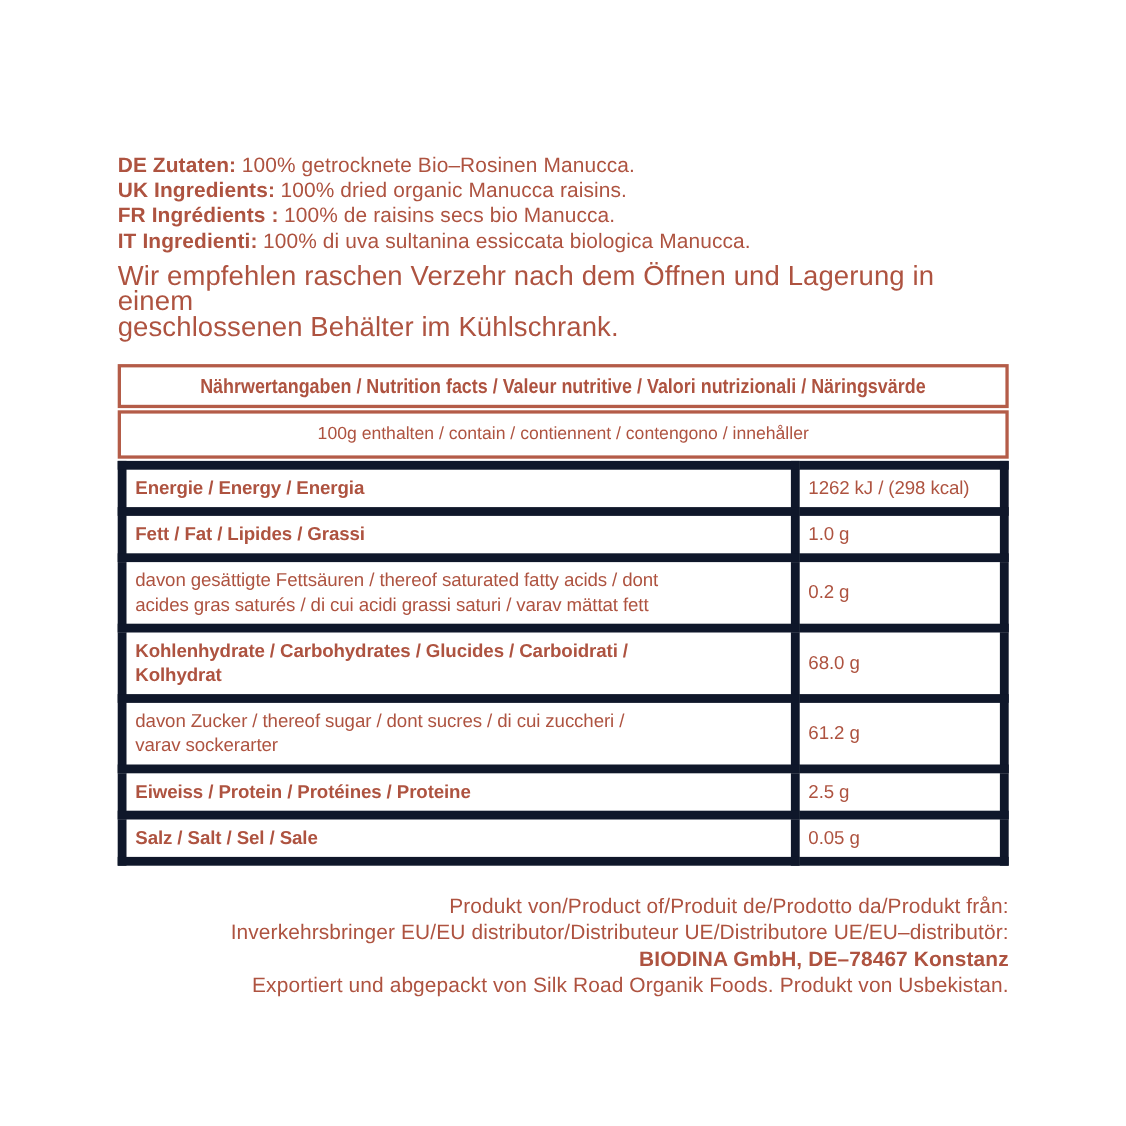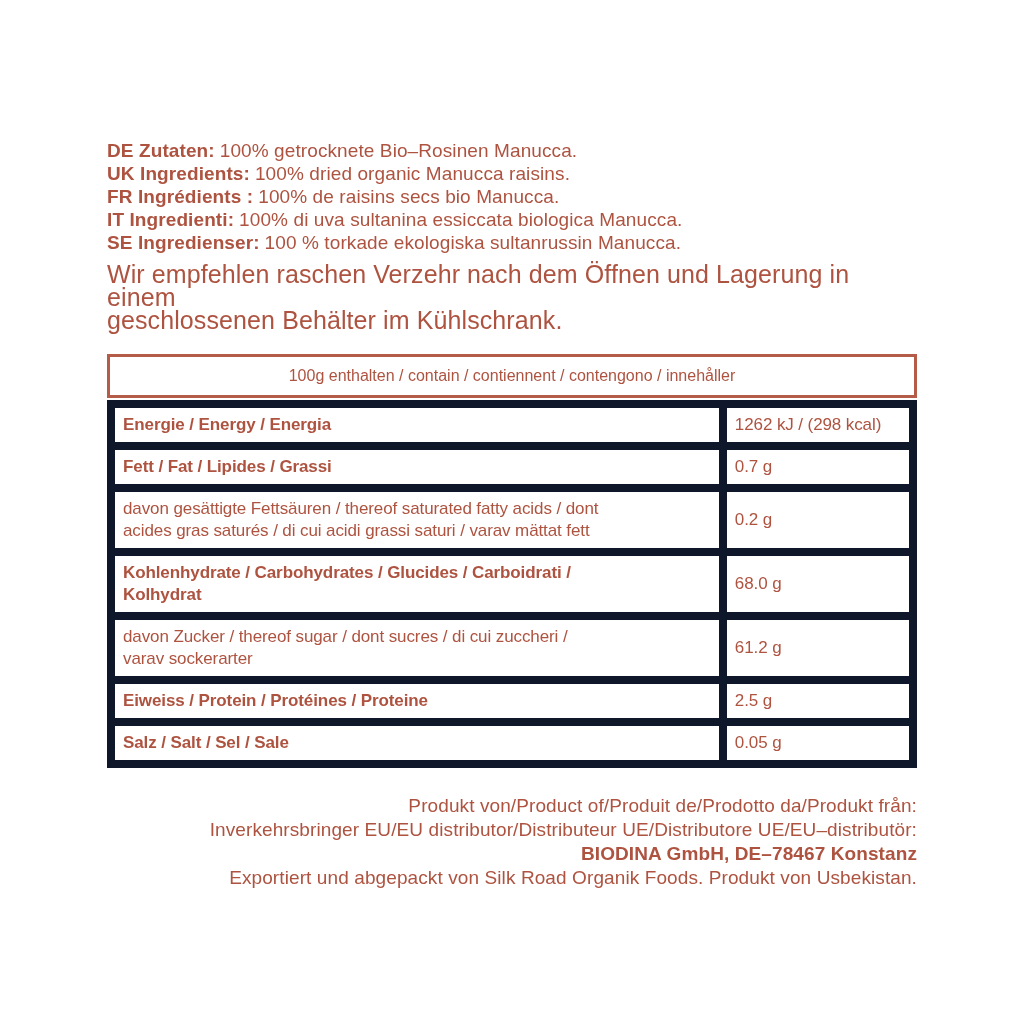--- a/index.html
+++ b/index.html
@@ -51,40 +51,40 @@
       </div>
       <div class="ing-line">
         <span class="ing-prefix">UK Ingredients:</span><span>100% dried organic Manucca raisins.</span>
       </div>
       <div class="ing-line">
         <span class="ing-prefix">FR Ingrédients :</span><span>100% de raisins secs bio Manucca.</span>
       </div>
       <div class="ing-line">
         <span class="ing-prefix">IT Ingredienti:</span><span>100% di uva sultanina essiccata biologica Manucca.</span>
       </div>
-      <div class="ing-line">
-        <span class="ing-prefix">SE Ingredienser:</span><span>100 % torkade ekologiska sultanrussin Manucca.</span>
-      </div>
     </div>
 
     <div class="storage-note">Wir empfehlen raschen Verzehr nach dem Öffnen und Lagerung in einem
 geschlossenen Behälter im Kühlschrank.</div>
 
     <div class="nt-block">
+      <div class="nt-title">
+        <span>Nährwertangaben / Nutrition facts / Valeur nutritive / Valori nutrizionali / Näringsvärde</span>
+      </div>
       <div class="nt-subtitle">100g enthalten / contain / contiennent / contengono / innehåller</div>
 
       <table class="nt">
         <tbody>
           <tr class="bold">
             <td class="nt-label">Energie / Energy / Energia</td>
             <td class="nt-value">1262 kJ / (298 kcal)</td>
           </tr>
           <tr class="bold">
             <td class="nt-label">Fett / Fat / Lipides / Grassi</td>
-            <td class="nt-value">0.7 g</td>
+            <td class="nt-value">1.0 g</td>
           </tr>
           <tr>
             <td class="nt-label">davon gesättigte Fettsäuren / thereof saturated fatty acids / dont
 acides gras saturés / di cui acidi grassi saturi / varav mättat fett</td>
             <td class="nt-value">0.2 g</td>
           </tr>
           <tr class="bold">
             <td class="nt-label">Kohlenhydrate / Carbohydrates / Glucides / Carboidrati /
 Kolhydrat</td>
             <td class="nt-value">68.0 g</td>

